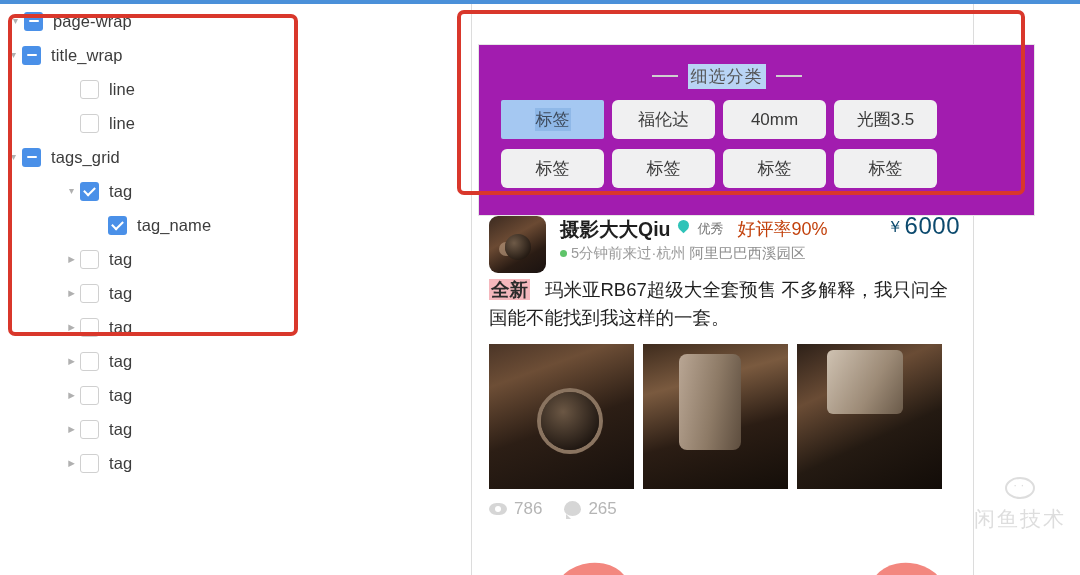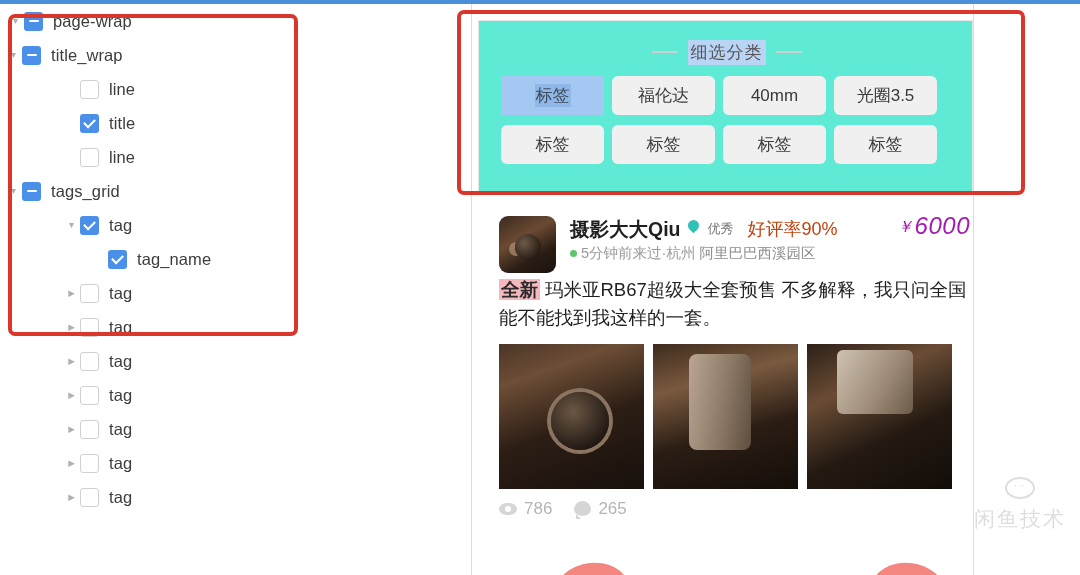--- a/index.html
+++ b/index.html
@@ -69,22 +69,22 @@
     position:absolute; left:0px; top:0; width:1px; height:571px;
     background:#dcdcdc;
   }
   #phone-right-edge{
     position:absolute; left:502px; top:0; width:1px; height:571px;
     background:#dcdcdc;
   }
 
   
   #tag-card{
-    position:absolute; left:7px; top:16px; width:495px; height:172px;
-    border:1px solid #e6e6e6; background:#5eead4;
+    position:absolute; left:7px; top:40px; width:557px; height:172px;
+    border:1px solid #e6e6e6; background:#a21caf;
   }
   #tag-title-row{
     position:absolute; left:0; top:16px; width:495px; height:30px;
     display:flex; align-items:center; justify-content:center; gap:10px;
   }
   .dash{ width:26px; height:1.5px; background:#cfcfcf; }
   #tag-title{
     font-size:17px; color:#555; background:#b9d4f5;
     padding:1px 3px; letter-spacing:1px;
   }
@@ -100,21 +100,21 @@
   }
   .tag-chip.selected{
     background:#a5c8f2; border-radius:2px;
   }
   .tag-chip.selected .chip-text{
     background:#8fb8e8; padding:0 1px; color:#3d4a5c;
   }
 
   
   #feed{
-    position:absolute; left:16px; top:208px; width:495px;
+    position:absolute; left:6px; top:208px; width:495px;
   }
   #feed-head{ position:relative; height:62px; }
   #avatar{
     position:absolute; left:12px; top:4px; width:57px; height:57px;
     border-radius:9px; overflow:hidden;
     background:linear-gradient(150deg,#3b2a20 0%,#6b4a33 38%,#2a1c14 70%,#1a1210 100%);
   }
   #avatar::after{
     content:""; position:absolute; left:16px; top:18px;
     width:26px; height:26px; border-radius:50%;
@@ -132,41 +132,41 @@
   }
   #drop-icon{
     width:11px; height:11px; border-radius:50% 50% 50% 0;
     background:#2fc3b8; transform:rotate(-45deg); display:inline-block;
   }
   #rate-text{
     margin-left:14px; font-size:18px; color:#c2410c;
   }
   #price{
     position:absolute; right:12px; top:0px;
-    font-size:24px; color:#a21caf; letter-spacing:.5px;font-style:italic;
+    font-size:24px; color:#0c4a6e; letter-spacing:.5px;
   }
   #price .yen{ font-size:16px; vertical-align:2px; margin-right:1px; }
 
   #meta-row{
     position:absolute; left:83px; top:32px;
     display:flex; align-items:center; font-size:14.5px; color:#9a9a9a;
   }
   #green-dot{
     width:7px; height:7px; border-radius:50%;
     background:#5fc46a; margin-right:4px;
   }
   #meta-loc{ color:#8d8d8d; margin-left:4px; }
 
   #post-text{
     margin-top:2px; padding:0 12px 0 12px;
     font-size:18.5px; line-height:1.5; color:#1f1f1f;
   }
   #new-badge{
     background:#f5b8bd; color:#2b2b2b; padding:0 2px;
-    font-weight:bold; margin-right:5px;
+    font-weight:bold; margin-right:15px;
   }
 
   #photo-row{
     margin-top:12px; padding:0 12px;
     display:flex; gap:9px;
   }
   .photo{
     width:145px; height:145px; position:relative; overflow:hidden;
     background:#241910;
   }
@@ -273,25 +273,20 @@
       </div>
       <div class="tree-row ind-1">
         <span class="twisty open"></span>
         <span class="cbox indeterminate"></span>
         <span class="node-label">title_wrap</span>
       </div>
       <div class="tree-row ind-2">
         <span class="twisty blank"></span>
         <span class="cbox empty"></span>
         <span class="node-label">line</span>
-      </div>
-      <div class="tree-row ind-2">
-        <span class="twisty blank"></span>
-        <span class="cbox checked"></span>
-        <span class="node-label">title</span>
       </div>
       <div class="tree-row ind-2">
         <span class="twisty blank"></span>
         <span class="cbox empty"></span>
         <span class="node-label">line</span>
       </div>
       <div class="tree-row ind-1">
         <span class="twisty open"></span>
         <span class="cbox indeterminate"></span>
         <span class="node-label">tags_grid</span>

